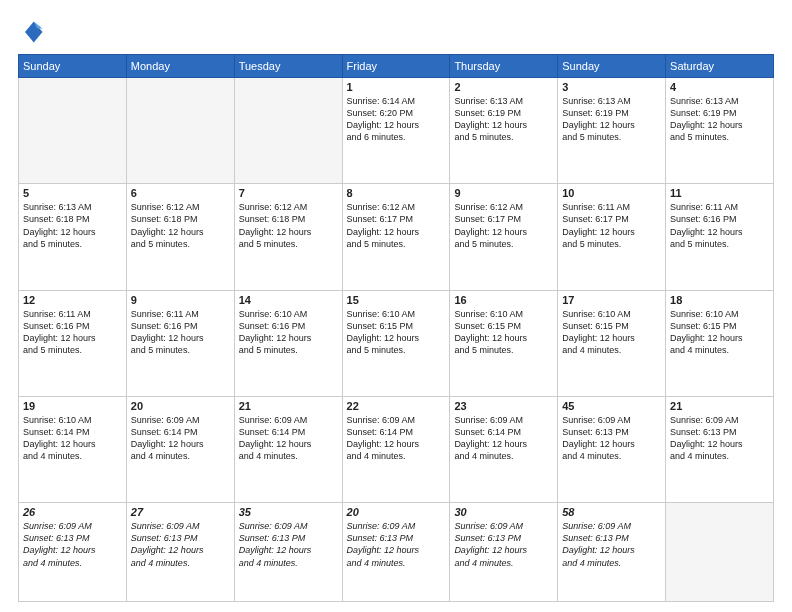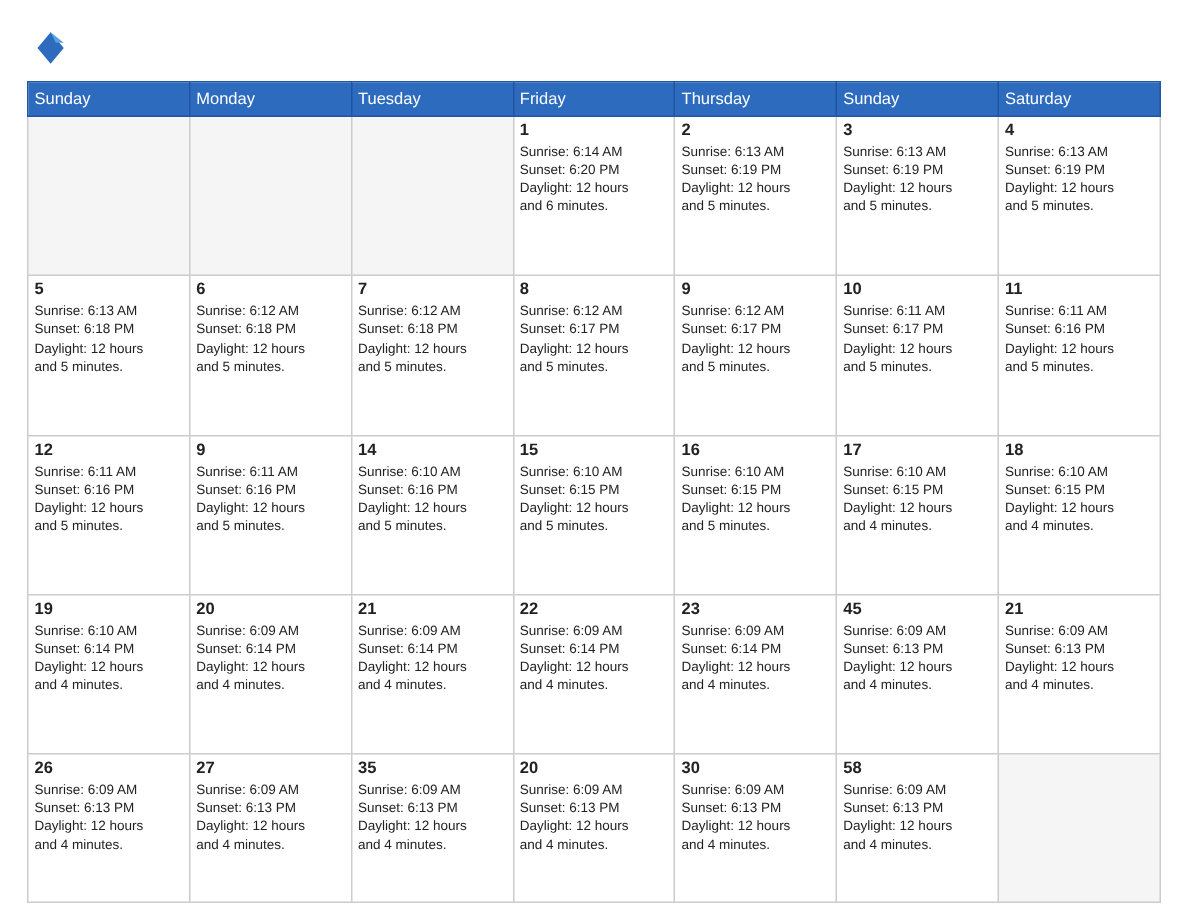--- a/index.html
+++ b/index.html
@@ -83,20 +83,21 @@
       font-size: 9.2px;
       color: #222;
       background: #fff;
       height: 86px;
     }
     .calendar td.empty {
       background: #f5f5f5;
     }
     .calendar tr:last-child td {
       height: 80px;
+      font-style: italic;
     }
     .day-num {
       font-size: 11px;
       font-weight: bold;
       display: block;
       margin-bottom: 2px;
     }
     .cell-text {
       font-size: 9px;
       line-height: 1.35;

